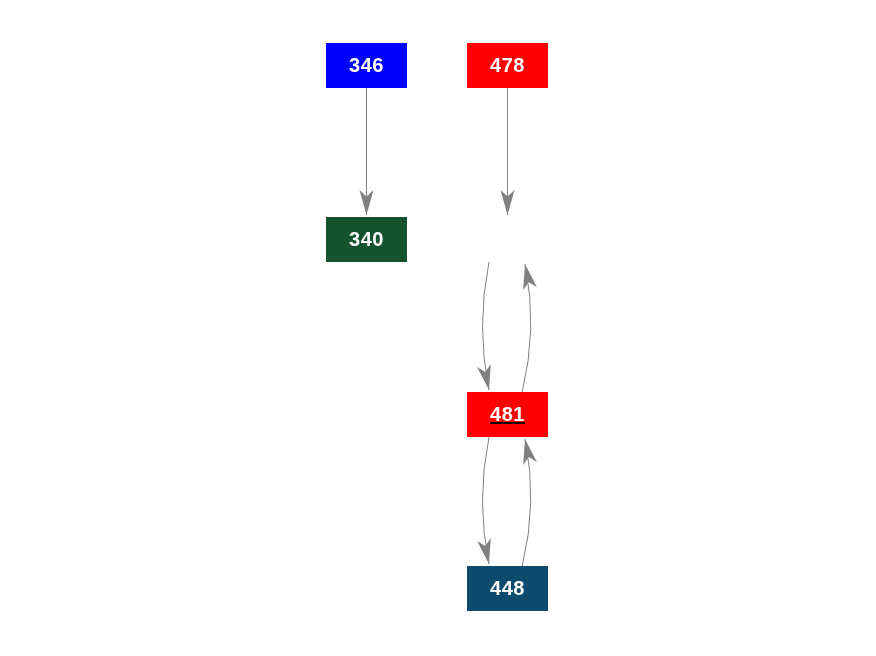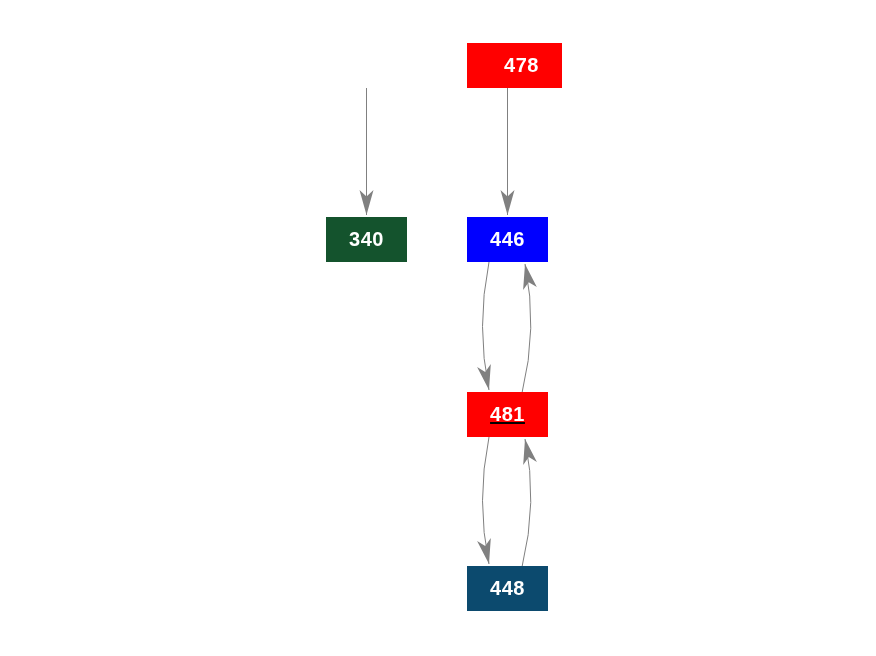--- a/index.html
+++ b/index.html
@@ -58,32 +58,32 @@
       </marker>
     </defs>
     <path class="edge-path" d="M366.5,88 L366.5,215" marker-end="url(#arrow)" stroke="#808080"></path>
     <path class="edge-path" d="M507.5,88 L507.5,215" marker-end="url(#arrow)" stroke="#808080"></path>
     <path class="edge-path" d="M489,262 Q476,327 489,390" marker-end="url(#arrow)" stroke="#808080"></path>
     <path class="edge-path" d="M522,393 Q538,328 525,264" marker-end="url(#arrow)" stroke="#808080"></path>
     <path class="edge-path" d="M489,437 Q476,501 489,564" marker-end="url(#arrow)" stroke="#808080"></path>
     <path class="edge-path" d="M522,567 Q538,502 525,439" marker-end="url(#arrow)" stroke="#808080"></path>
   </svg>
 
+  <div class="node pos-346" style="background-color: rgb(0, 0, 255);">
+    <span class="node-label" style="color: rgb(255, 255, 255);">346</span>
+  </div>
 
-  <div class="node pos-478" style="background-color: rgb(255, 0, 0); padding-left: 14px;">
+  <div class="node pos-478" style="background-color: rgb(255, 0, 0);">
     <span class="node-label" style="color: rgb(255, 255, 255);">478</span>
   </div>
 
   <div class="node pos-340" style="background-color: #14532d;">
     <span class="node-label" style="color: rgb(255, 255, 255);">340</span>
   </div>
 
-  <div class="node pos-446" style="background-color: rgb(0, 0, 255);">
-    <span class="node-label" style="color: rgb(255, 255, 255);">446</span>
-  </div>
 
   <div class="node pos-481" style="background-color: rgb(255, 0, 0);">
     <span class="node-label" style="color: rgb(255, 255, 255);">481</span>
   </div>
 
   <div class="node pos-448" style="background-color: #0c4a6e;">
     <span class="node-label" style="color: rgb(255, 255, 255);">448</span>
   </div>
 
 </div>

